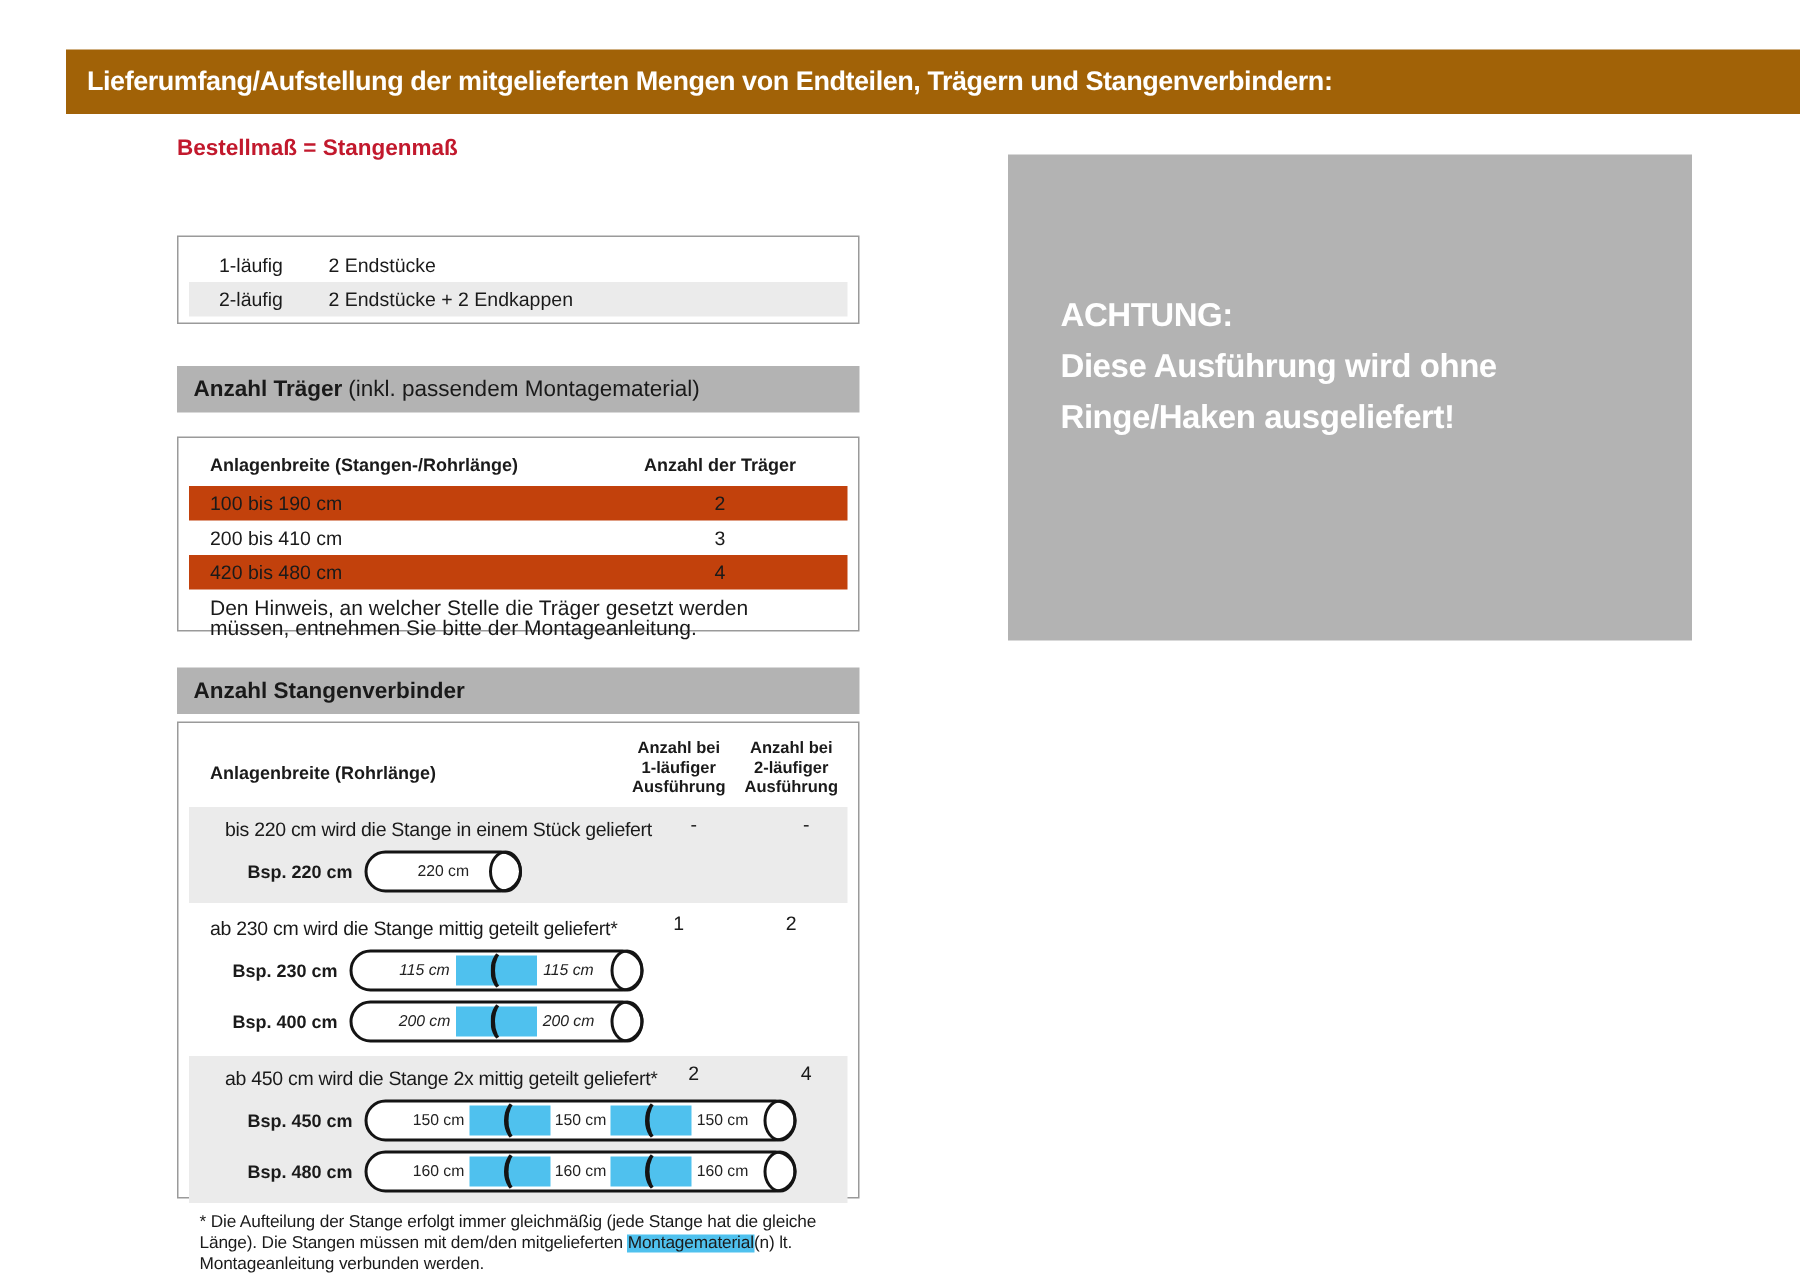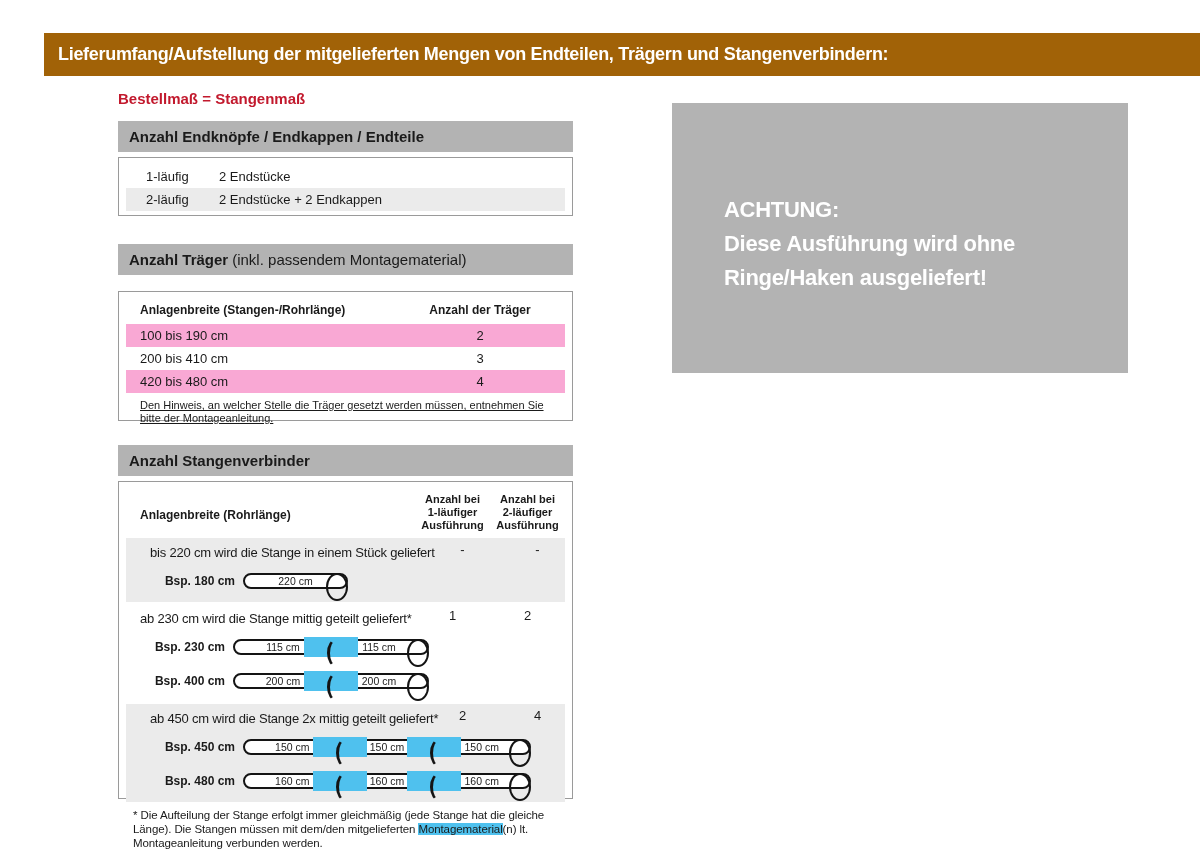--- a/index.html
+++ b/index.html
@@ -27,24 +27,24 @@
   .t1 .row.alt { background:#ebebeb; }
   .t1 .c-label { width:73px; padding-left:20px; }
   .t1 .c-val { padding-left:20px; }
 
   
   .t2 { top:291px; height:130px; padding-top:9px; }
   .t2 .hrow { display:flex; font-size:12px; font-weight:bold; margin:0 7px 5px 7px; height:18px; align-items:center; }
   .t2 .hrow .h1 { padding-left:14px; flex:1; }
   .t2 .hrow .h2 { width:170px; text-align:center; }
   .t2 .row { height:23px; display:flex; align-items:center; font-size:13px; margin:0 7px; }
-  .t2 .row.alt { background:#f9a8d4; }
+  .t2 .row.alt { background:#c2410c; }
   .t2 .row .c1 { padding-left:14px; flex:1; }
   .t2 .row .c2 { width:170px; text-align:center; }
-  .t2 .note { font-size:11px; line-height:13px; margin:6px 24px 12px 21px;text-decoration:underline; }
+  .t2 .note { font-size:14px; line-height:13px; margin:6px 24px 12px 21px; }
 
   
   .t3 { top:481px; height:318px; }
   .t3-head { position:relative; height:56px; }
   .t3-head .h1 { position:absolute; left:21px; top:26px; font-size:12px; font-weight:bold; }
   .t3-head .h2, .t3-head .h3 { position:absolute; top:11px; width:75px; text-align:center;
         font-size:11px; font-weight:bold; line-height:13px; white-space:pre-line; }
   .t3-head .h2 { left:296px; }
   .t3-head .h3 { left:371px; }
 
@@ -52,58 +52,55 @@
   .band.gray { background:#ebebeb;padding-left:24px; }
   .band + .band { margin-top:2px; }
   .gtext-row { position:relative; height:20px; display:flex; align-items:center; }
   .gtext { font-size:13px; letter-spacing:-0.2px; }
   .gcount { position:absolute; top:0; width:75px; text-align:center; font-size:13px; }
   .gcount.c1 { left:275px; }
   .gcount.c2 { left:350px; }
 
   .rod-row { display:flex; align-items:center; margin-top:4px; height:30px; }
   .bsp { width:93px; text-align:right; padding-right:8px; font-size:12px; font-weight:bold; }
-  .rod { position:relative; height:16px; background:#fff; border:2px solid #141414; border-radius:14px; display:flex; }
-  .rod-1 { width:105px; } .rod-2 { width:196px; } .rod-3 { width:288px; }
+  .rod { position:relative; height:28px; background:#fff; border:2px solid #141414; border-radius:14px; display:flex; }
+  .rod-1 { width:105px; } .rod-2 { width:196px;font-style:italic; } .rod-3 { width:288px; }
   .rod .seg { flex:1; display:flex; align-items:center; justify-content:center;
               font-size:10.5px; color:#222; position:relative; z-index:2; }
   .rod .blue { position:absolute; top:50%; width:54px; height:20px; background:#4fc1ee;
                transform:translate(-50%,-50%); z-index:1; }
   .rod .arc { position:absolute; top:-2px; height:28px; width:18px;
               border:2px solid transparent; border-left:3px solid #141414; border-radius:50%;
               transform:translateX(-4px); z-index:3; }
   .rod .endcap { position:absolute; top:-2px; right:-2px; width:22px; height:28px;
                  border:2px solid #141414; border-radius:50%; z-index:2; }
   .pos50 { left:50%; } .pos33 { left:33.33%; } .pos67 { left:66.67%; }
 
   .footnote { font-size:11.5px; line-height:14px; margin:6px 10px 8px 14px; letter-spacing:-0.1px; }
   .footnote .hl { background:#4fc1ee; }
 
   
-  .notice { position:absolute; left:672px; top:103px; width:456px; height:270px; background:#b3b3b3;
-            padding:90px 30px 0 52px; }
+  .notice { position:absolute; left:672px; top:103px; width:456px; height:324px; background:#b3b3b3;
+            padding:90px 30px 0 35px; }
   .notice div { color:#fff; font-weight:bold; font-size:22px; line-height:34px; letter-spacing:-0.3px; }
 
   
   .footer { position:absolute; right:28px; top:816px; text-align:right; font-size:10px; line-height:13px; color:#222; }
 </style>
 </head>
 <body>
 
 <div class="page">
 
   <div class="titlebar">
     <span>Lieferumfang/Aufstellung der mitgelieferten Mengen von Endteilen, Trägern und Stangenverbindern:</span>
   </div>
 
   <div class="subheading">Bestellmaß = Stangenmaß</div>
 
-  <div class="sec-header" style="top:121px;">
-    <span class="b">Anzahl Endknöpfe / Endkappen / Endteile</span>
-  </div>
   <div class="panel t1">
     <div class="row">
       <span class="c-label">1-läufig</span>
       <span class="c-val">2 Endstücke</span>
     </div>
     <div class="row alt">
       <span class="c-label">2-läufig</span>
       <span class="c-val">2 Endstücke + 2 Endkappen</span>
     </div>
   </div>
@@ -146,21 +143,21 @@
 Ausführung</span>
     </div>
 
     <div class="band gray">
       <div class="gtext-row">
         <span class="gtext">bis 220 cm wird die Stange in einem Stück geliefert</span>
         <span class="gcount c1">-</span>
         <span class="gcount c2">-</span>
       </div>
       <div class="rod-row">
-        <span class="bsp">Bsp. 180 cm</span>
+        <span class="bsp">Bsp. 220 cm</span>
         <div class="rod rod-1">
           <div class="seg">220 cm</div>
           <div class="endcap"></div>
         </div>
       </div>
     </div>
 
     <div class="band">
       <div class="gtext-row">
         <span class="gtext">ab 230 cm wird die Stange mittig geteilt geliefert*</span>

